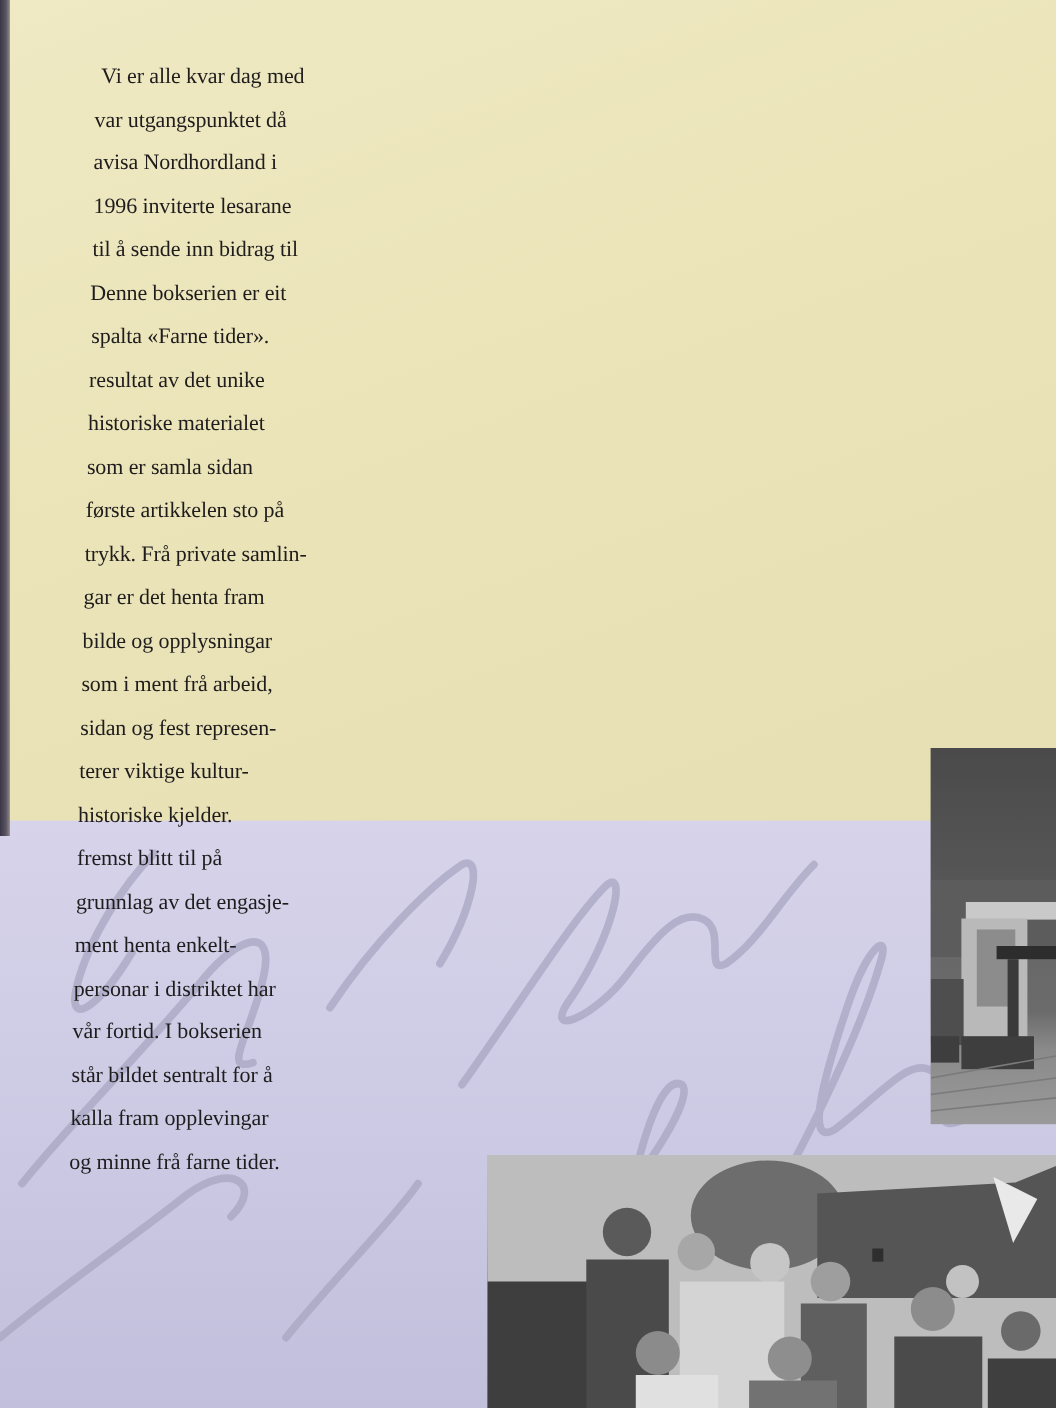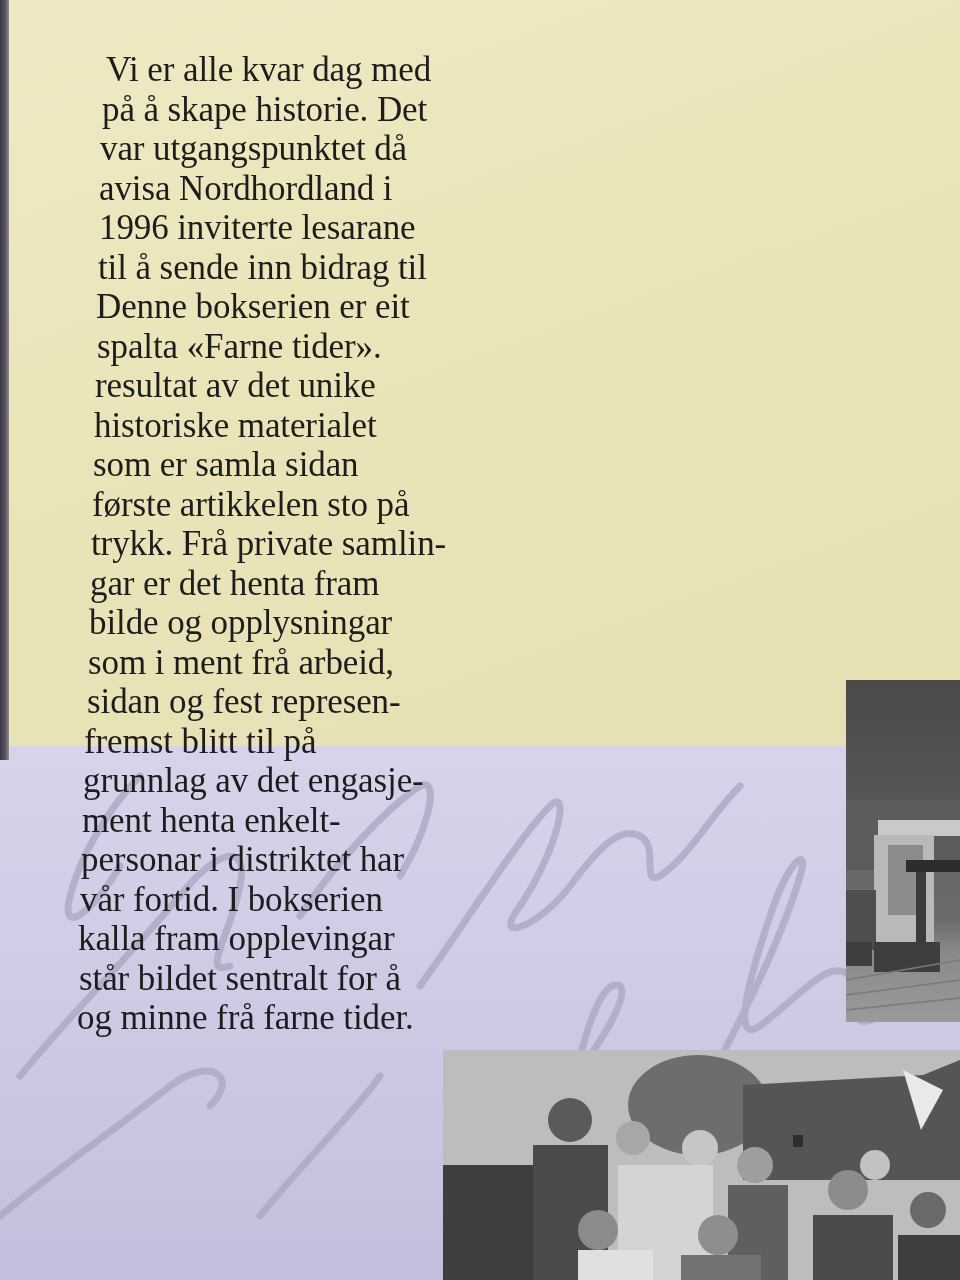--- a/index.html
+++ b/index.html
@@ -18,22 +18,22 @@
   }
   .spine-edge {
     position: absolute; left: 0; top: 0; width: 9px; height: 760px;
     background: linear-gradient(90deg, #3a3645 0%, #5a5563 60%, #8f8a8a 100%);
   }
   .script-watermark {
     position: absolute; left: 0; top: 746px; width: 960px; height: 534px;
     pointer-events: none;
   }
   .body-text {
-    position: absolute; left: 18px; top: 50px; width: 430px;
-    font-size: 35px; line-height: 39.5px; color: #1e1c1c;
+    position: absolute; left: 4px; top: 50px; width: 430px;
+    font-size: 20px; line-height: 39.5px; color: #1e1c1c;
     letter-spacing: -0.1px;
   }
   .body-text .line { position: relative; white-space: nowrap; display: block; }
   .photo {
     position: absolute; overflow: hidden;
     background: #6d6c72;
     filter: grayscale(1);
   }
   .photo-interior {
     left: 846px; top: 680px; width: 114px; height: 342px;
@@ -60,43 +60,44 @@
     <path d="M560 350 C600 300 630 250 620 240 C600 230 580 300 570 360"></path>
     <path d="M670 400 C720 320 780 200 800 130 C810 100 790 110 770 170 C750 230 730 300 760 280 C800 250 830 210 850 230 C870 250 840 290 880 270 C910 250 940 220 960 200"></path>
     <path d="M0 470 C60 420 120 380 170 340 C210 310 240 330 210 360"></path>
     <path d="M260 470 C300 420 360 360 380 330"></path>
     <path d="M840 520 C880 470 920 420 960 390"></path>
   </g>
 </svg>
 
 <div class="body-text">
   <span class="line" style="left:88px">Vi er alle kvar dag med</span>
-  <span class="line" style="left:84px">på å skape historie. Det</span>
   <span class="line" style="left:82px">var utgangspunktet då</span>
   <span class="line" style="left:81px">avisa Nordhordland  i</span>
   <span class="line" style="left:81px">1996 inviterte lesarane</span>
   <span class="line" style="left:80px">til å sende inn bidrag til</span>
   <span class="line" style="left:78px">Denne bokserien er eit</span>
   <span class="line" style="left:79px">spalta «Farne tider».</span>
   <span class="line" style="left:77px">resultat av det unike</span>
   <span class="line" style="left:76px">historiske materialet</span>
   <span class="line" style="left:75px">som er samla sidan</span>
   <span class="line" style="left:74px">første artikkelen sto på</span>
   <span class="line" style="left:73px">trykk. Frå private samlin-</span>
   <span class="line" style="left:72px">gar er det henta fram</span>
   <span class="line" style="left:71px">bilde og opplysningar</span>
   <span class="line" style="left:70px">som i ment frå arbeid,</span>
   <span class="line" style="left:69px">sidan og fest represen-</span>
+  <span class="line" style="left:68px">terer viktige kultur-</span>
+  <span class="line" style="left:67px">historiske kjelder.</span>
   <span class="line" style="left:66px">fremst blitt til på</span>
   <span class="line" style="left:65px">grunnlag av det engasje-</span>
   <span class="line" style="left:64px">ment henta enkelt-</span>
   <span class="line" style="left:63px">personar i distriktet har</span>
   <span class="line" style="left:62px">vår fortid. I bokserien</span>
+  <span class="line" style="left:61px">står bildet sentralt for å</span>
   <span class="line" style="left:60px">kalla fram opplevingar</span>
-  <span class="line" style="left:61px">står bildet sentralt for å</span>
   <span class="line" style="left:59px">og minne frå farne tider.</span>
 </div>
 
 <div class="photo photo-interior">
   <svg width="114" height="342" viewBox="0 0 114 342" xmlns="http://www.w3.org/2000/svg">
     <rect x="0" y="120" width="114" height="70" fill="#5c5b61"></rect>
     <rect x="32" y="140" width="82" height="16" fill="#c9c8cc"></rect>
     <rect x="28" y="155" width="60" height="110" fill="#b9b8bd"></rect>
     <rect x="42" y="165" width="35" height="70" fill="#8c8b90"></rect>
     <rect x="60" y="180" width="54" height="12" fill="#2d2c31"></rect>

